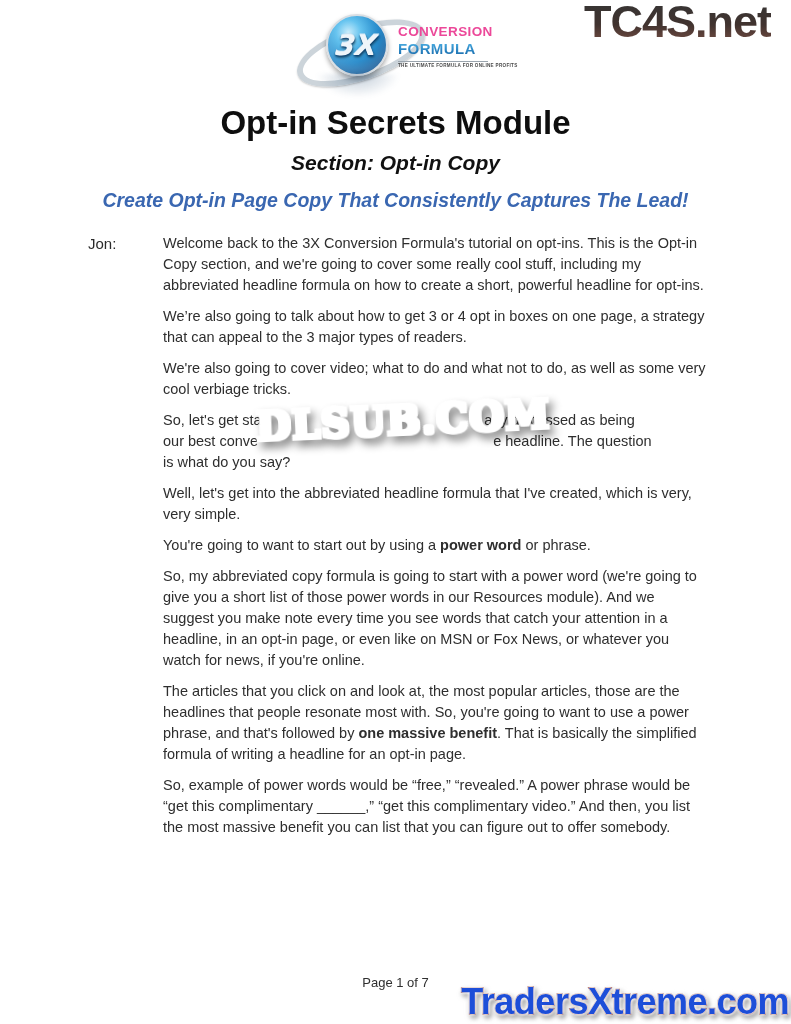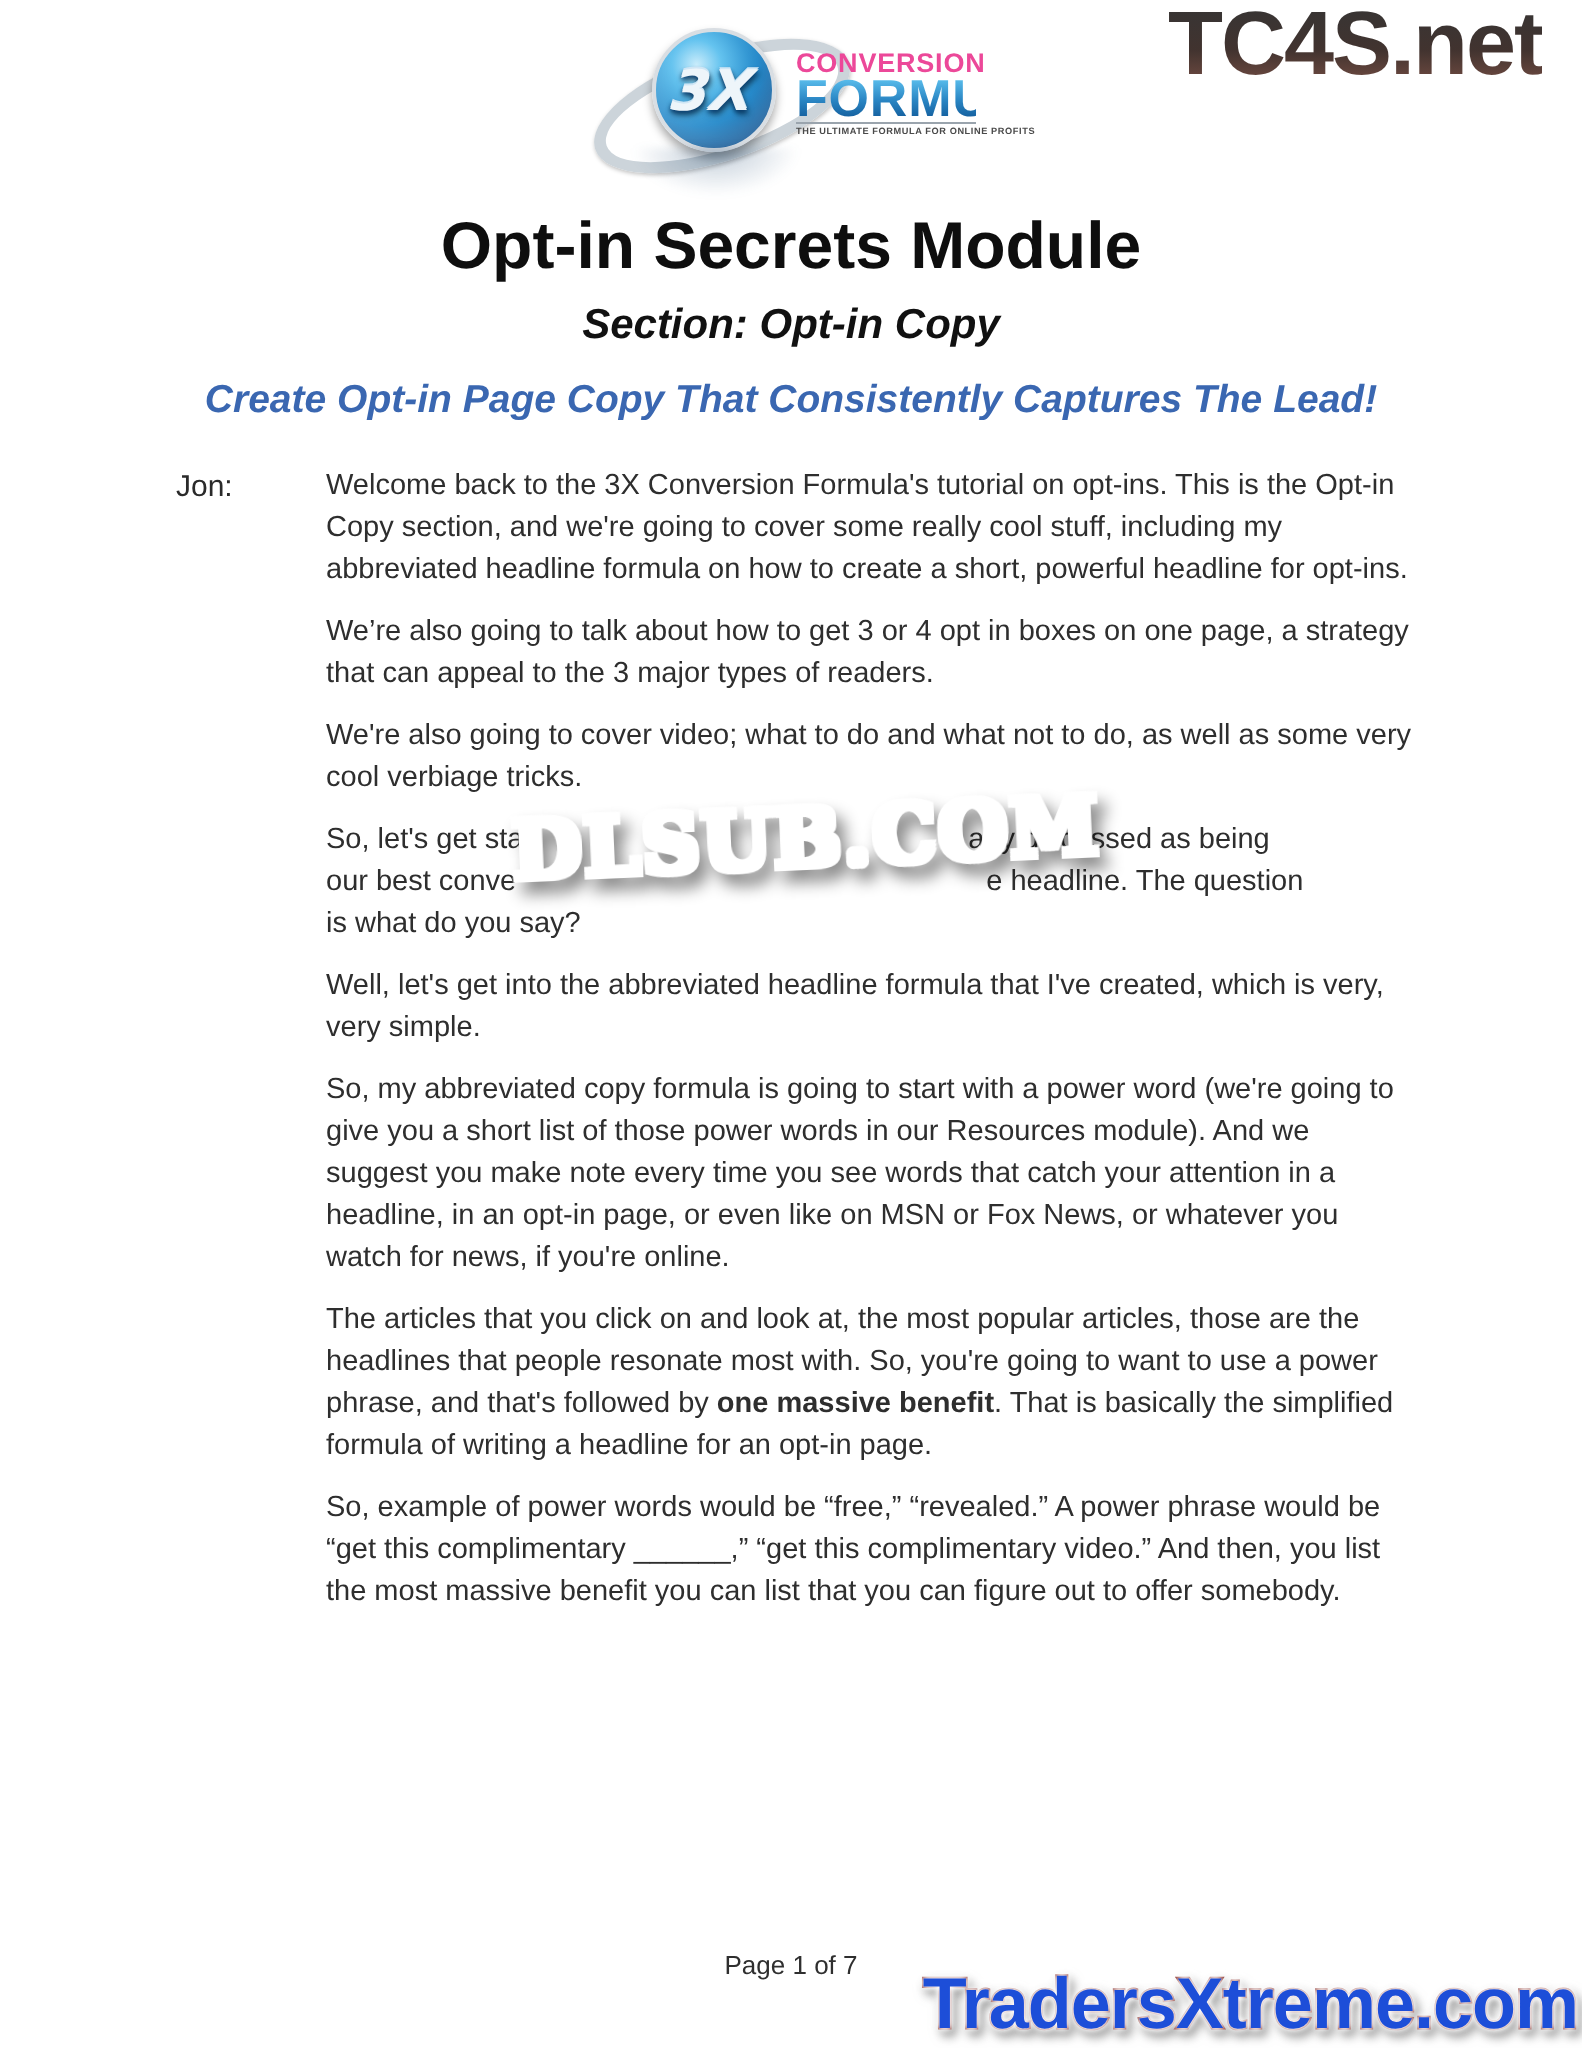--- a/index.html
+++ b/index.html
@@ -24,21 +24,21 @@
     display:flex; align-items:center; justify-content:center;
   }
   .logo-mark {
     font-family:"DejaVu Sans", sans-serif; font-weight:bold; font-style:italic;
     font-size:28px; color:#eef5fa; transform:skewX(-6deg);
     text-shadow: 0 -1px 0 #cfe6f5, 0 1px 2px #083e72, 1px 2px 3px rgba(0,0,0,.55);
   }
   .logo-text { position:absolute; left:90px; top:20px; width:90px; }
   .logo-line1 { font-size:13.5px; font-weight:bold; color:#ec4899; letter-spacing:.4px; line-height:15px; }
   .logo-line2 {
-    font-size:26px; font-weight:bold; letter-spacing:.4px; line-height:20px;
+    font-size:15px; font-weight:bold; letter-spacing:.4px; line-height:20px;
     background:linear-gradient(180deg,#5cc0ee 0%, #2a86c4 55%, #145f9e 100%);
     -webkit-background-clip:text; background-clip:text; color:transparent;
   }
   .logo-tagline { margin-top:2px; font-size:4.6px; font-weight:bold; color:#4a4a4a; letter-spacing:.3px; white-space:nowrap; border-top:1px solid #9aa4ad; padding-top:1px; }
   .logo-reflection {
     position:absolute; left:8px; top:70px; width:84px; height:24px;
     background: radial-gradient(ellipse at 50% 0%, rgba(40,80,120,.30), rgba(255,255,255,0) 70%);
     filter: blur(2px);
   }
 
@@ -121,20 +121,21 @@
         <div class="para"><span>Welcome back to the 3X Conversion Formula's tutorial on opt-ins. This is the Opt-in Copy section, and we're going to cover some really cool stuff, including my abbreviated headline formula on how to create a short, powerful headline for opt-ins.</span></div>
         <div class="para"><span>We’re also going to talk about how to get 3 or 4 opt in boxes on one page, a strategy that can appeal to the 3 major types of readers.</span></div>
         <div class="para"><span>We're also going to cover video; what to do and what not to do, as well as some very cool verbiage tricks.</span></div>
         <div class="para obscured">
           <div class="frag-line"><span>So, let's get sta</span><span class="gap gA"></span><span>li</span><span class="gap gB"></span><span>ady discussed as being</span></div>
           <div class="frag-line"><span>our best conve</span><span class="gap gC"></span><span>e headline. The question</span></div>
           <div class="frag-line"><span>is what do you say?</span></div>
           <div class="dlsub">DLSUB.COM</div>
         </div>
         <div class="para"><span>Well, let's get into the abbreviated headline formula that I've created, which is very, very simple.</span></div>
+        <div class="para"><span>You're going to want to start out by using a </span><span class="bold">power word</span><span> or phrase.</span></div>
         <div class="para"><span>So, my abbreviated copy formula is going to start with a power word (we're going to give you a short list of those power words in our Resources module). And we suggest you make note every time you see words that catch your attention in a headline, in an opt-in page, or even like on MSN or Fox News, or whatever you watch for news, if you're online.</span></div>
         <div class="para"><span>The articles that you click on and look at, the most popular articles, those are the headlines that people resonate most with. So, you're going to want to use a power phrase, and that's followed by </span><span class="bold">one massive benefit</span><span>. That is basically the simplified formula of writing a headline for an opt-in page.</span></div>
         <div class="para"><span>So, example of power words would be “free,” “revealed.” A power phrase would be “get this complimentary ______,” “get this complimentary video.” And then, you list the most massive benefit you can list that you can figure out to offer somebody.</span></div>
       </div>
   </div>
 
   <div class="page-num">Page 1 of 7</div>
   <div class="traders">TradersXtreme.com</div>
 
 </div>

